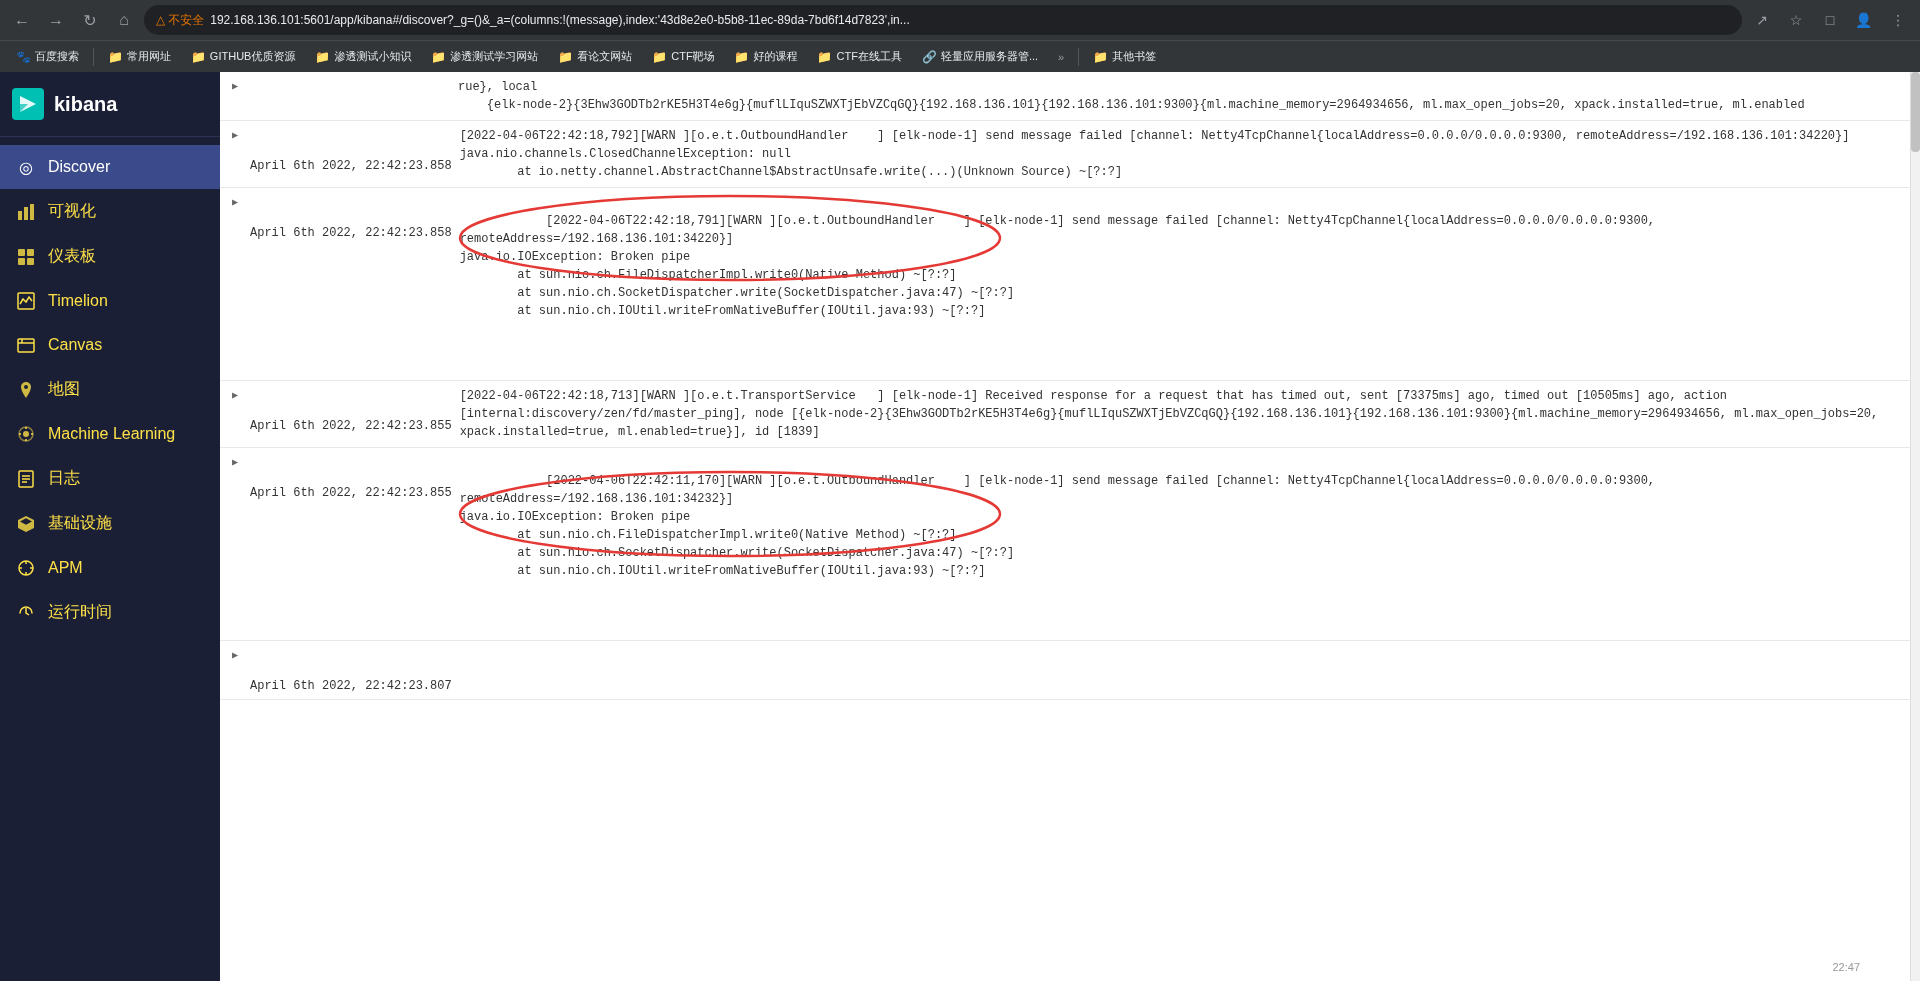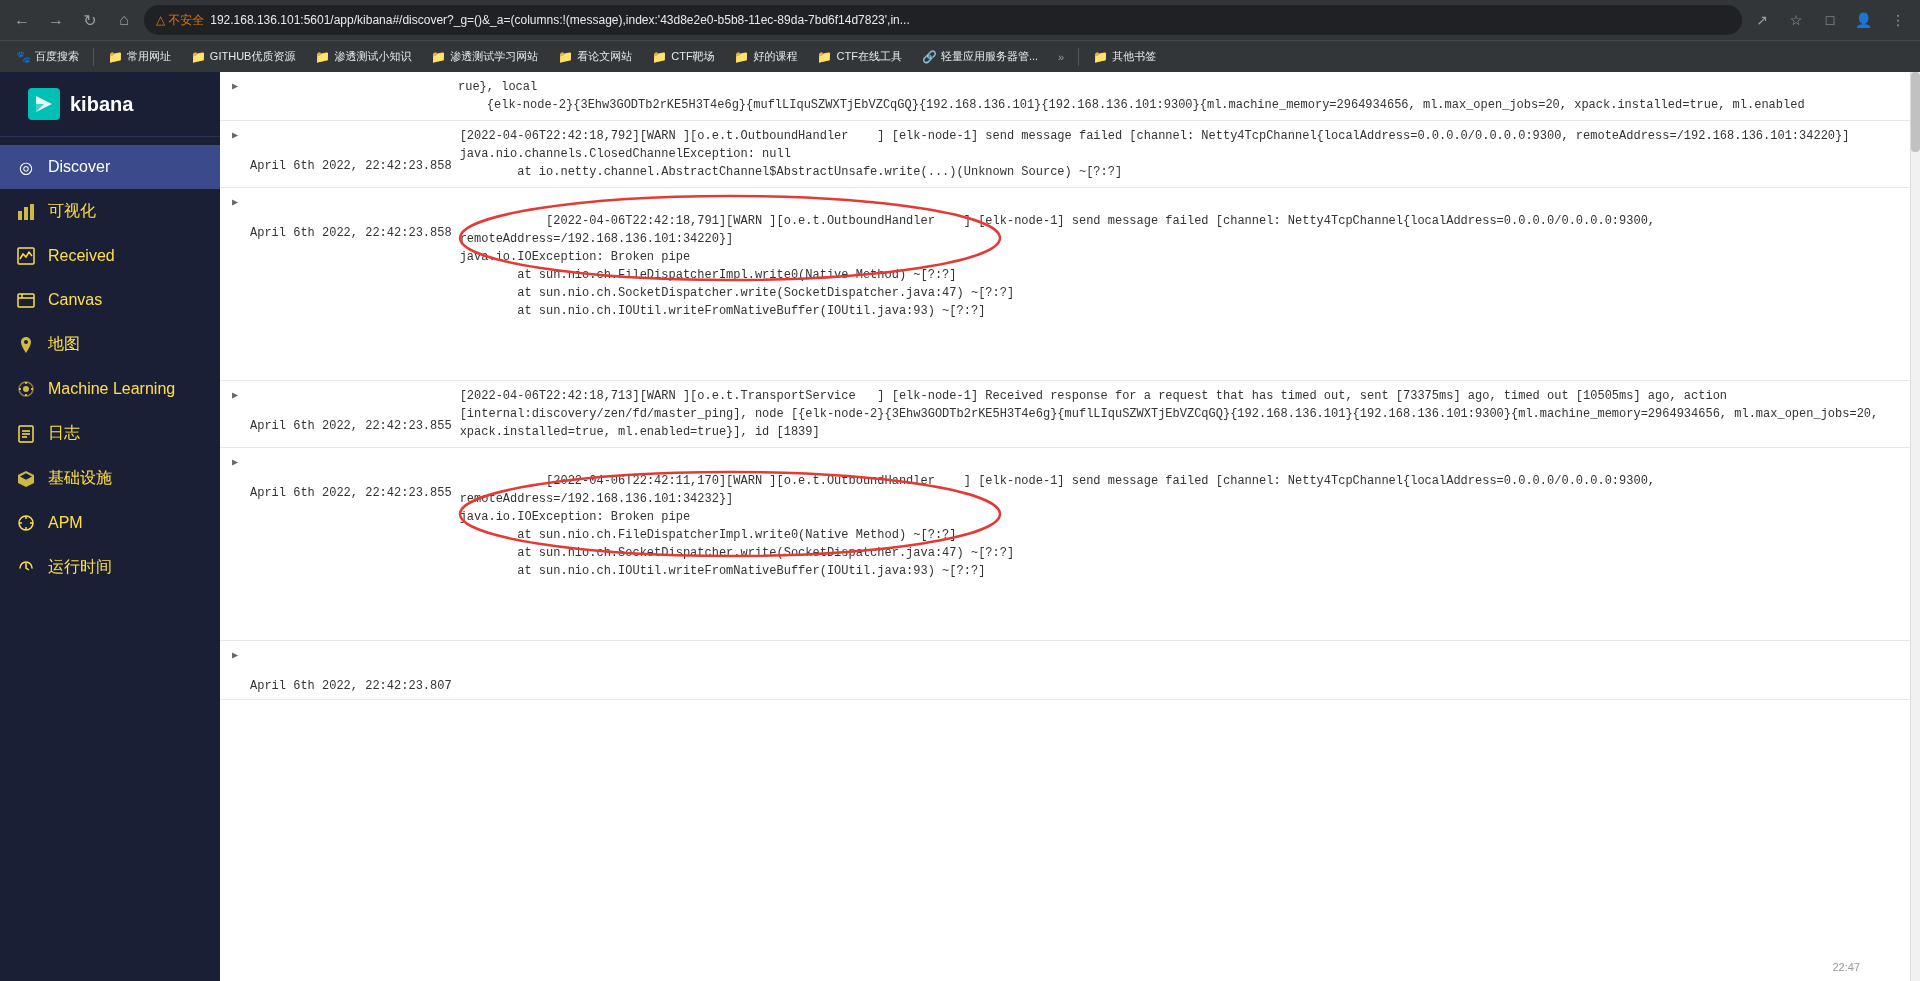--- a/index.html
+++ b/index.html
@@ -98,21 +98,21 @@
       background: #1a1f36;
       display: flex;
       flex-direction: column;
       flex-shrink: 0;
       overflow-y: auto;
     }
     .sidebar-logo {
       display: flex;
       align-items: center;
       gap: 10px;
-      padding: 16px 28px;
+      padding: 16px 12px;
       border-bottom: 1px solid #2d3353;
     }
     .kibana-icon {
       width: 32px; height: 32px;
       background: #00bfb3;
       border-radius: 4px;
       display: flex; align-items: center; justify-content: center;
       color: white;
       font-size: 18px;
       font-weight: bold;
@@ -315,26 +315,37 @@
           <svg width="18" height="18" viewBox="0 0 18 18" fill="currentColor">
             <rect x="1" y="8" width="4" height="9" opacity="0.8"></rect>
             <rect x="7" y="4" width="4" height="13" opacity="0.8"></rect>
             <rect x="13" y="1" width="4" height="16" opacity="0.8"></rect>
           </svg>
         </span>
         <span class="sidebar-item-label">可视化</span>
       </div>
       <div class="sidebar-item">
         <span class="sidebar-item-icon">
+          <svg width="18" height="18" viewBox="0 0 18 18" fill="currentColor">
+            <rect x="1" y="1" width="7" height="7" rx="1" opacity="0.8"></rect>
+            <rect x="10" y="1" width="7" height="7" rx="1" opacity="0.8"></rect>
+            <rect x="1" y="10" width="7" height="7" rx="1" opacity="0.8"></rect>
+            <rect x="10" y="10" width="7" height="7" rx="1" opacity="0.8"></rect>
+          </svg>
+        </span>
+        <span class="sidebar-item-label">仪表板</span>
+      </div>
+      <div class="sidebar-item">
+        <span class="sidebar-item-icon">
           <svg width="18" height="18" viewBox="0 0 18 18" fill="none" stroke="currentColor" stroke-width="1.5">
             <rect x="1" y="1" width="16" height="16" rx="1"></rect>
             <polyline points="3,12 6,7 9,10 12,5 15,9"></polyline>
           </svg>
         </span>
-        <span class="sidebar-item-label">Received</span>
+        <span class="sidebar-item-label">Timelion</span>
       </div>
       <div class="sidebar-item">
         <span class="sidebar-item-icon">
           <svg width="18" height="18" viewBox="0 0 18 18" fill="none" stroke="currentColor" stroke-width="1.5">
             <rect x="1" y="3" width="16" height="13" rx="1"></rect>
             <line x1="1" y1="7" x2="17" y2="7"></line>
             <line x1="5" y1="3" x2="5" y2="7"></line>
           </svg>
         </span>
         <span class="sidebar-item-label">Canvas</span>

